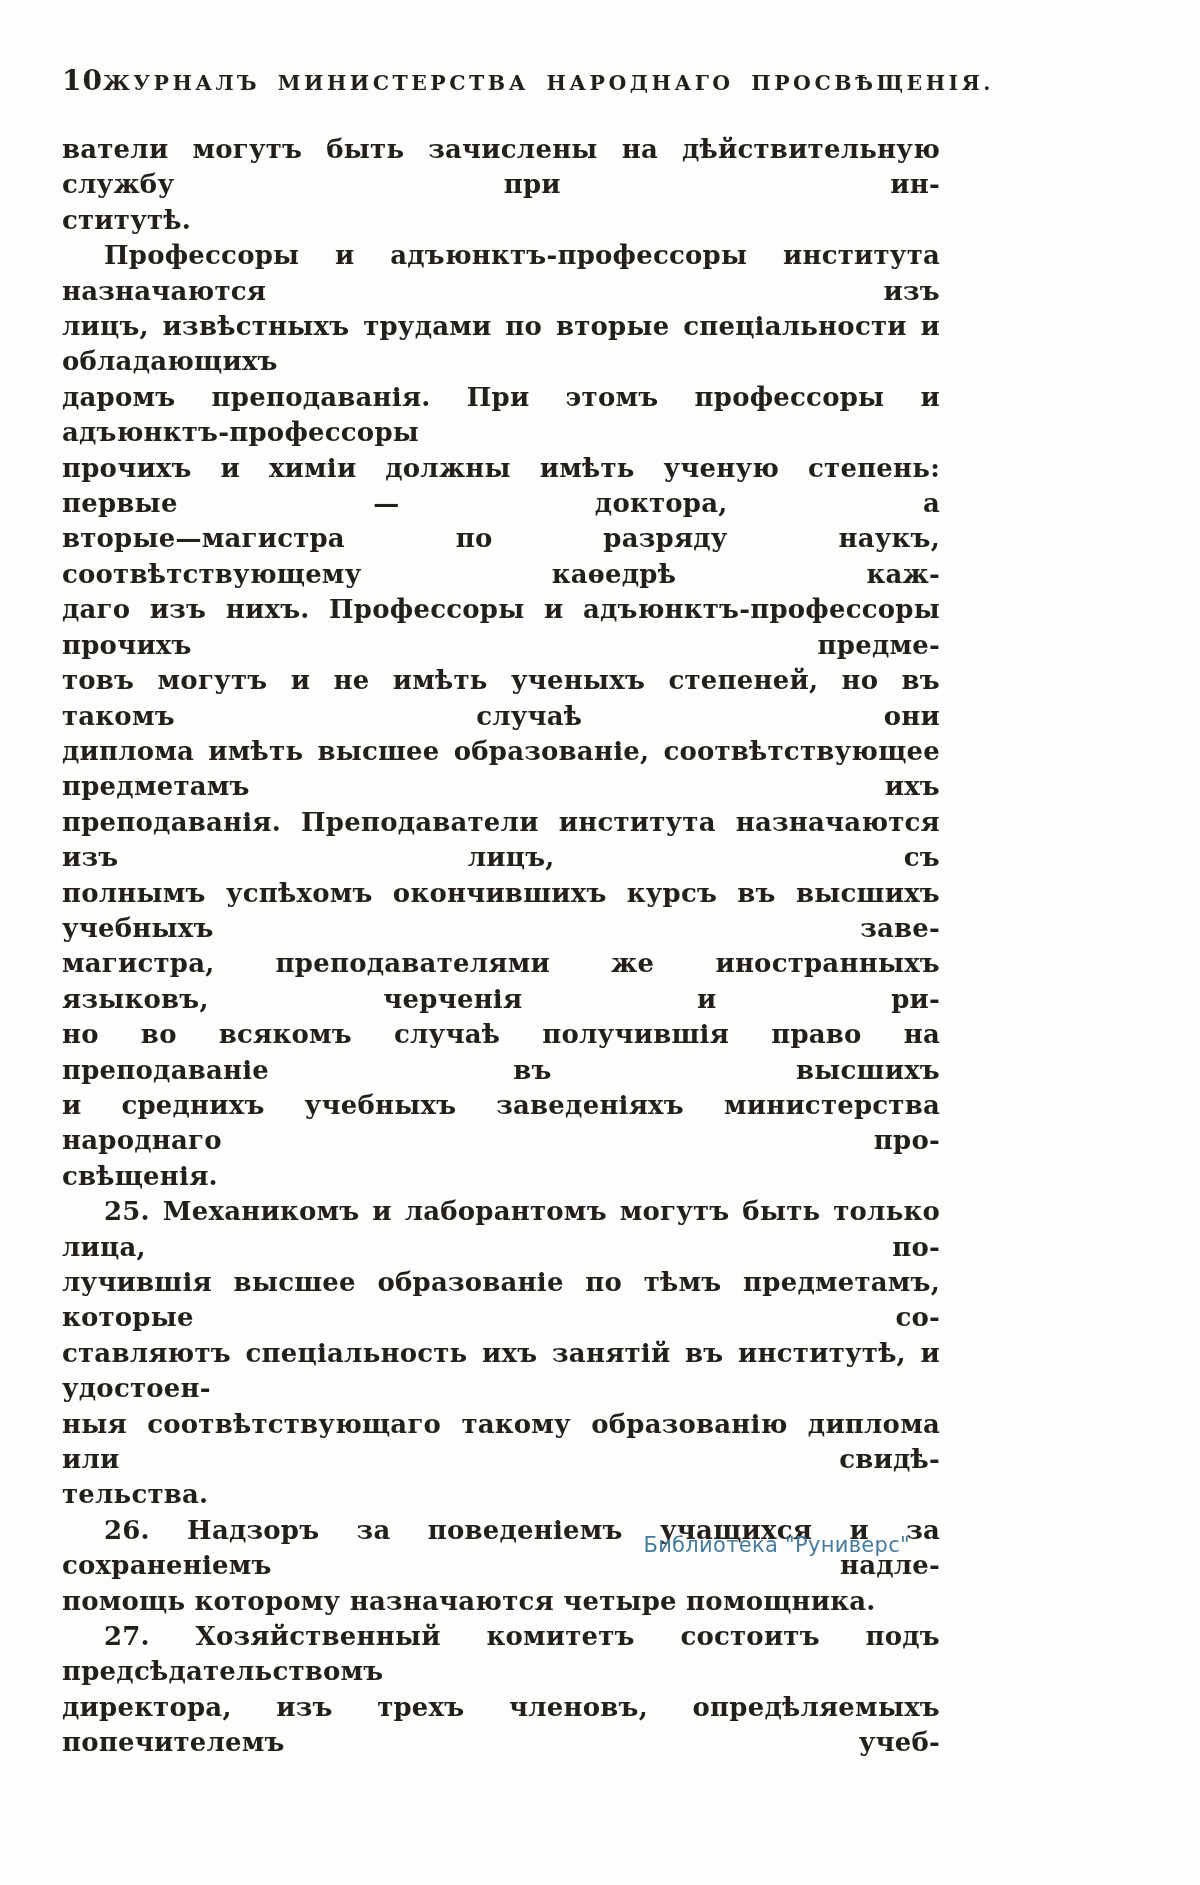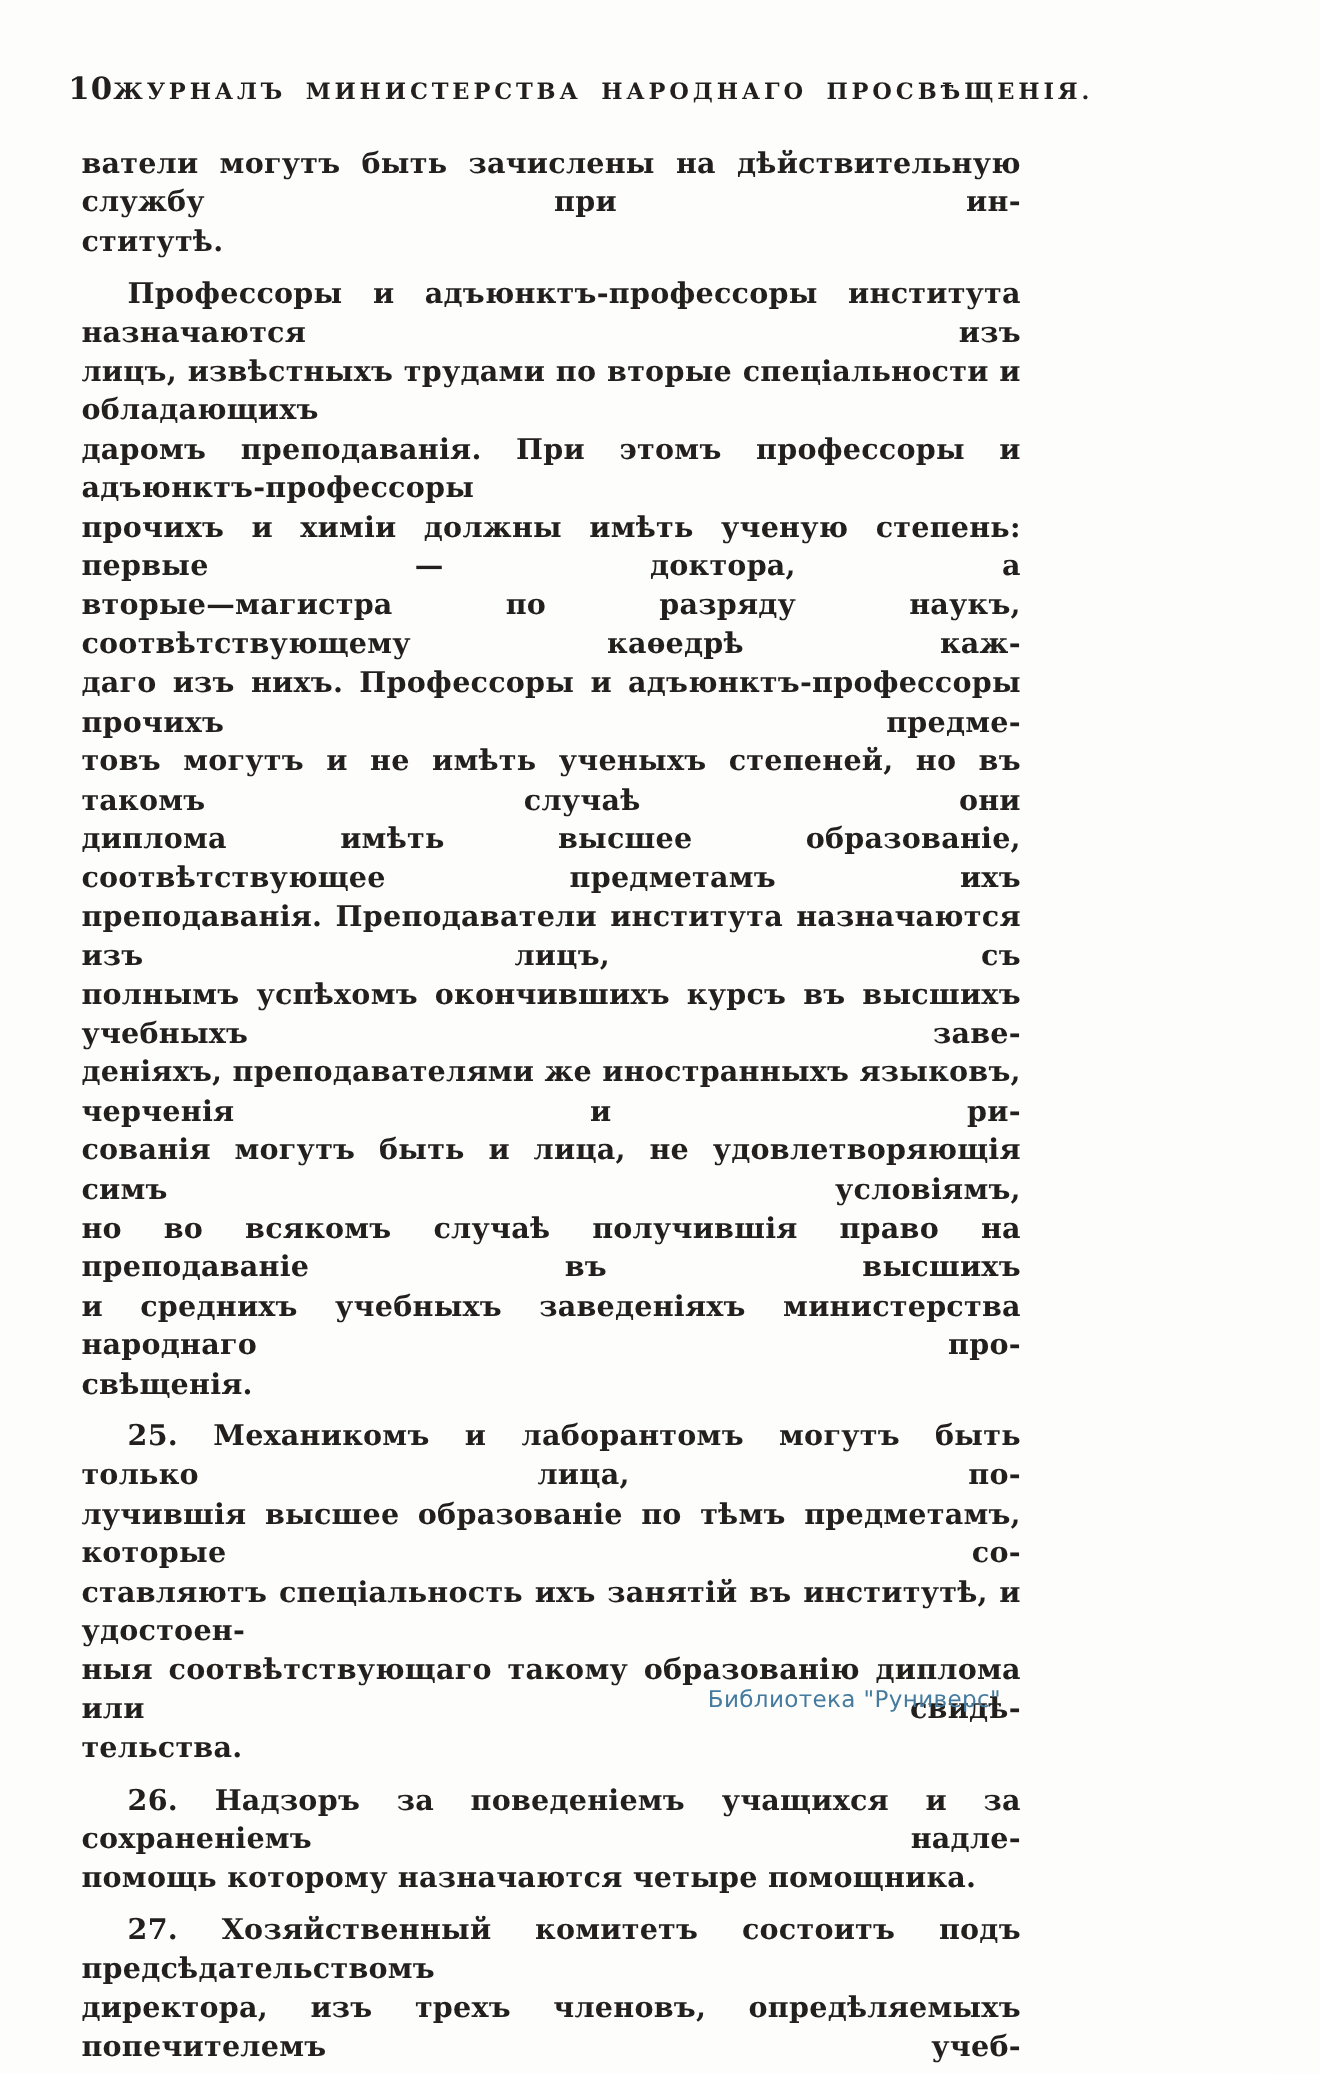--- a/index.html
+++ b/index.html
@@ -40,21 +40,21 @@
     word-spacing: 7px;
     white-space: nowrap;
   }
   .body-text {
     margin-top: 35px;
     font-size: 26px;
     line-height: 35.4px;
     font-weight: bold;
     letter-spacing: 0.2px;
   }
-  .para { margin: 12px; }
+  .para { margin: 0; }
   .line {
     text-align: justify;
     text-align-last: justify;
   }
   .line.last {
     text-align-last: left;
   }
   .line.first {
     text-indent: 42px;
   }
@@ -86,22 +86,21 @@
           <div class="line first">Профессоры и адъюнктъ-профессоры института назначаются изъ</div>
           <div class="line">лицъ, извѣстныхъ трудами по вторые спеціальности и обладающихъ</div>
           <div class="line">даромъ преподаванія. При этомъ профессоры и адъюнктъ-профессоры</div>
           <div class="line">прочихъ и химіи должны имѣть ученую степень: первые — доктора, а</div>
           <div class="line">вторые—магистра по разряду наукъ, соотвѣтствующему каѳедрѣ каж-</div>
           <div class="line">даго изъ нихъ. Профессоры и адъюнктъ-профессоры прочихъ предме-</div>
           <div class="line">товъ могутъ и не имѣть ученыхъ степеней, но въ такомъ случаѣ они</div>
           <div class="line">диплома имѣть высшее образованіе, соотвѣтствующее предметамъ ихъ</div>
           <div class="line">преподаванія. Преподаватели института назначаются изъ лицъ, съ</div>
           <div class="line">полнымъ успѣхомъ окончившихъ курсъ въ высшихъ учебныхъ заве-</div>
-          <div class="line">деніяхъ, преподавателями же иностранныхъ языковъ, черченія и ри-</div>
-          <div class="line">сованія могутъ быть и лица, не удовлетворяющія симъ условіямъ,</div>
+          <div class="line">магистра, преподавателями же иностранныхъ языковъ, черченія и ри-</div>
           <div class="line">но во всякомъ случаѣ получившія право на преподаваніе въ высшихъ</div>
           <div class="line">и среднихъ учебныхъ заведеніяхъ министерства народнаго про-</div>
           <div class="line last">свѣщенія.</div>
         </div>
         <div class="para">
           <div class="line first">25. Механикомъ и лаборантомъ могутъ быть только лица, по-</div>
           <div class="line">лучившія высшее образованіе по тѣмъ предметамъ, которые со-</div>
           <div class="line">ставляютъ спеціальность ихъ занятій въ институтѣ, и удостоен-</div>
           <div class="line">ныя соотвѣтствующаго такому образованію диплома или свидѣ-</div>
           <div class="line last">тельства.</div>

